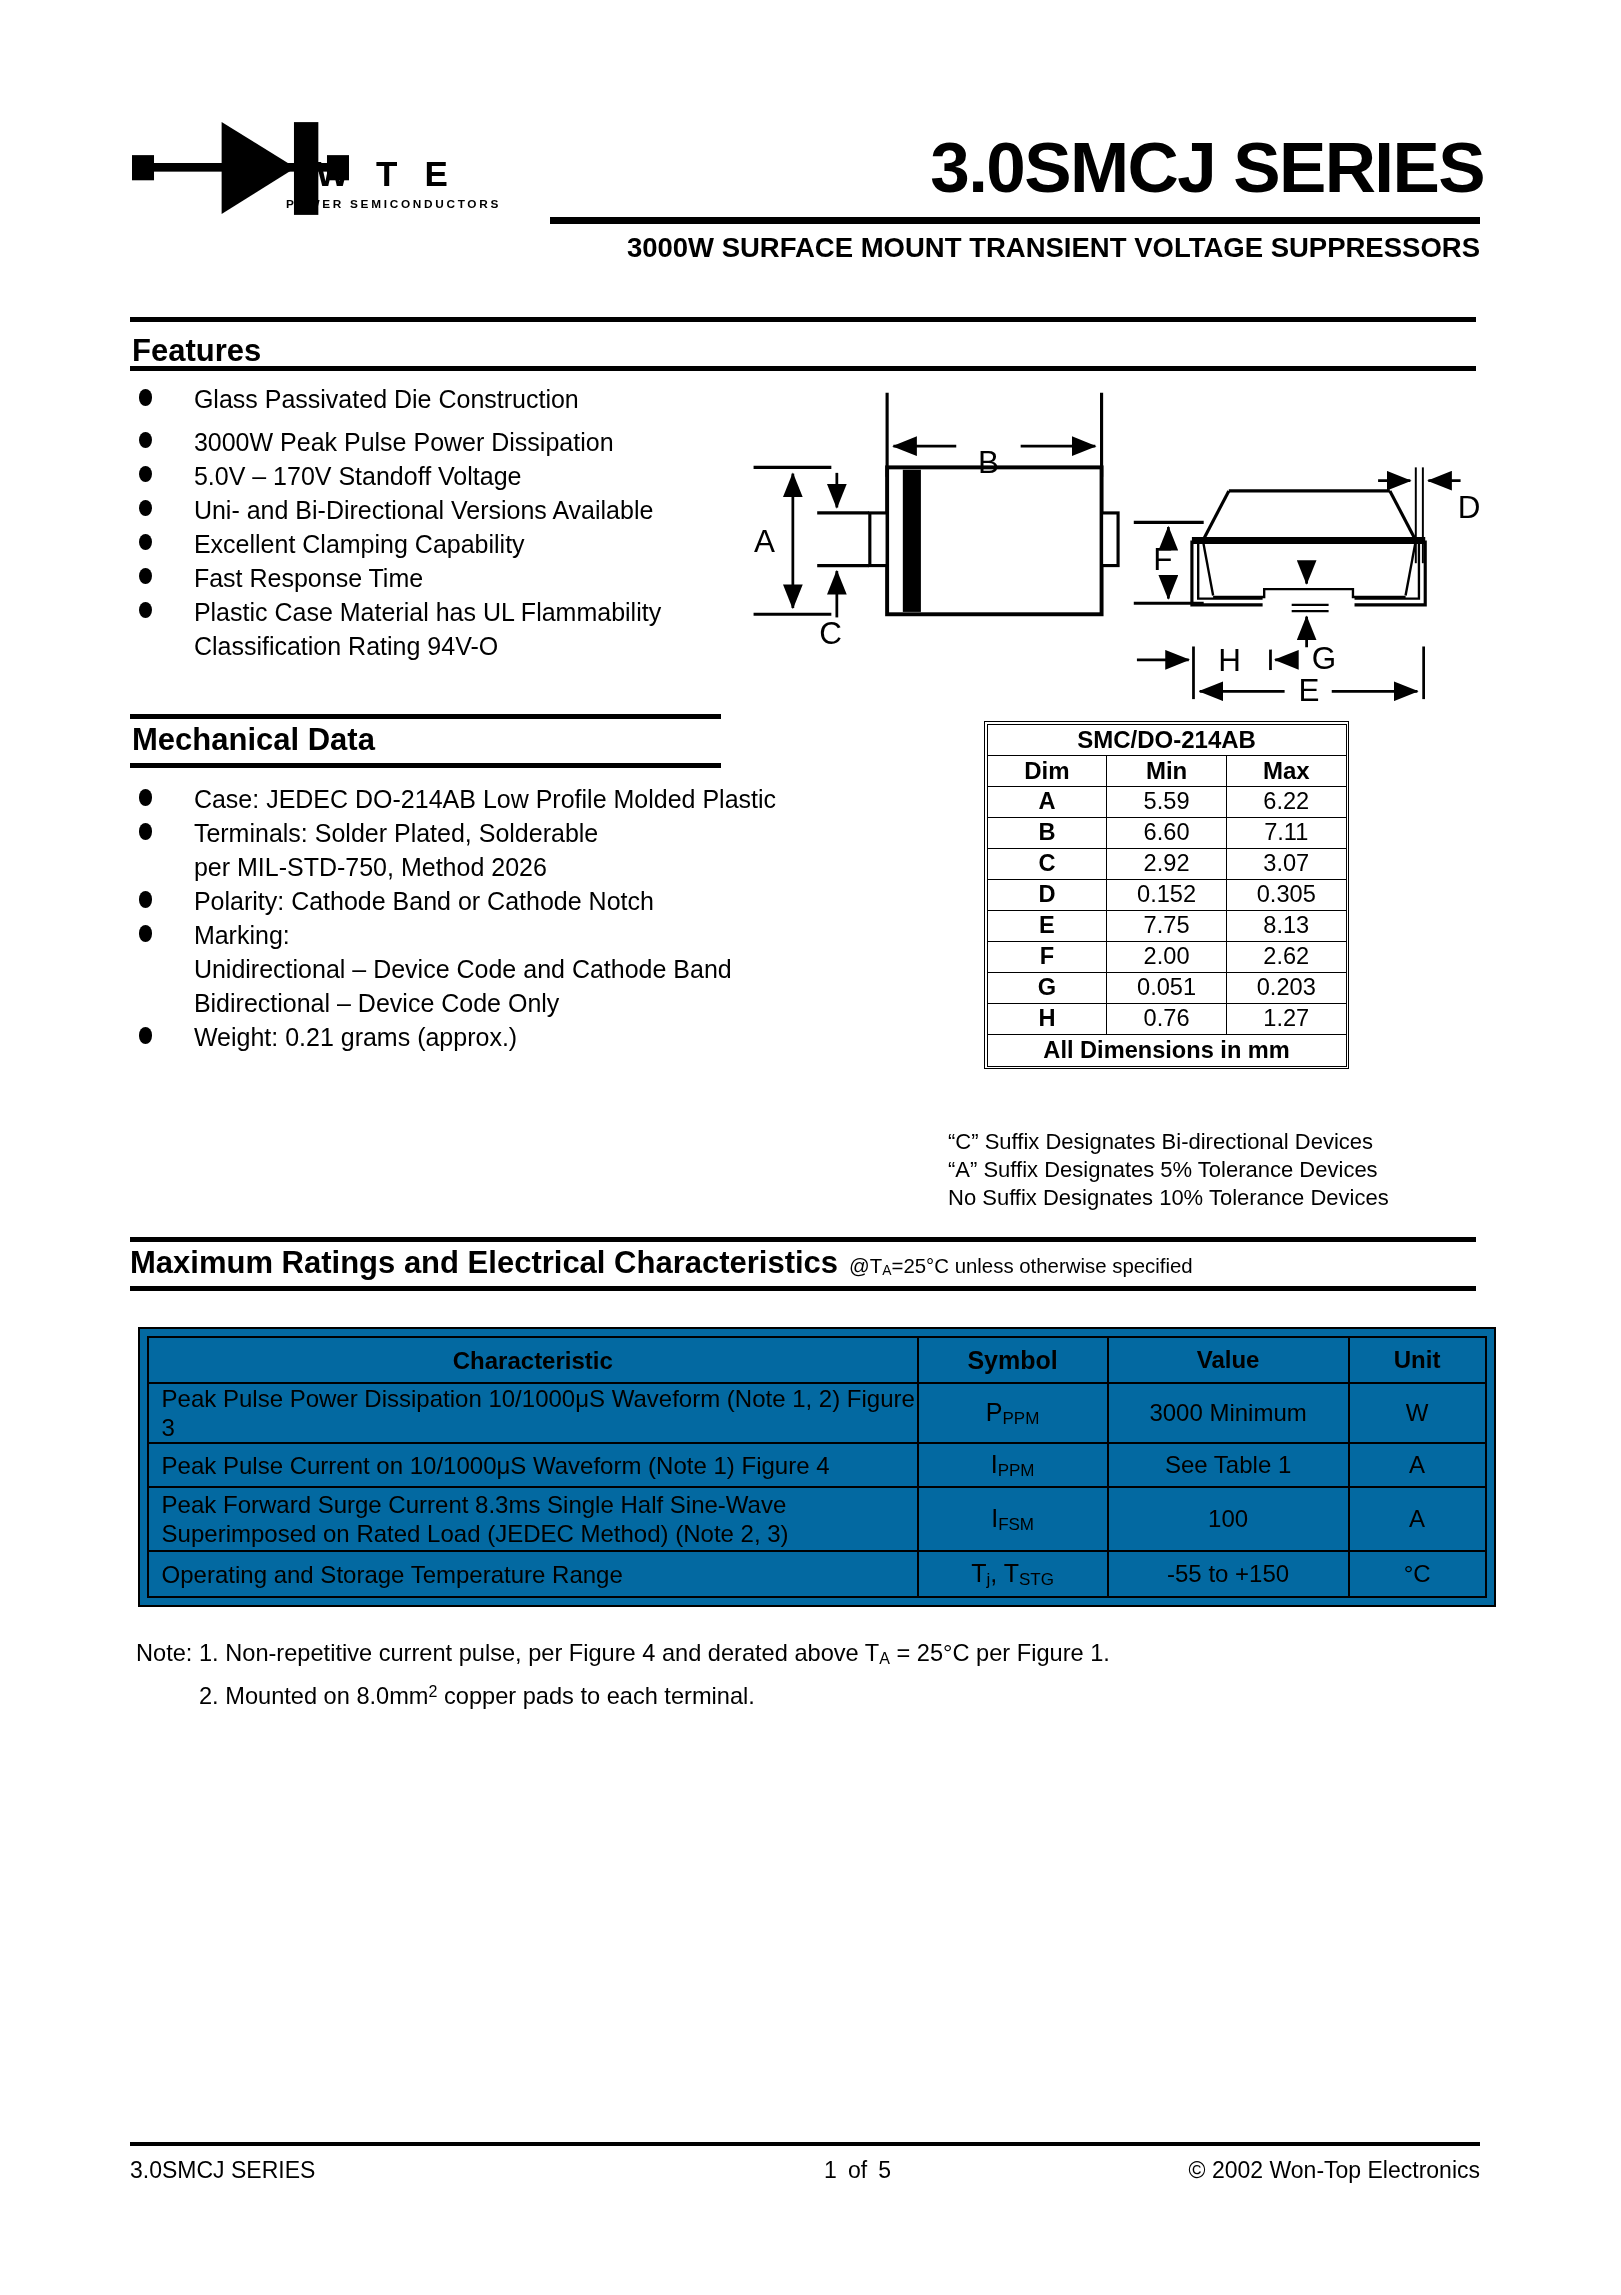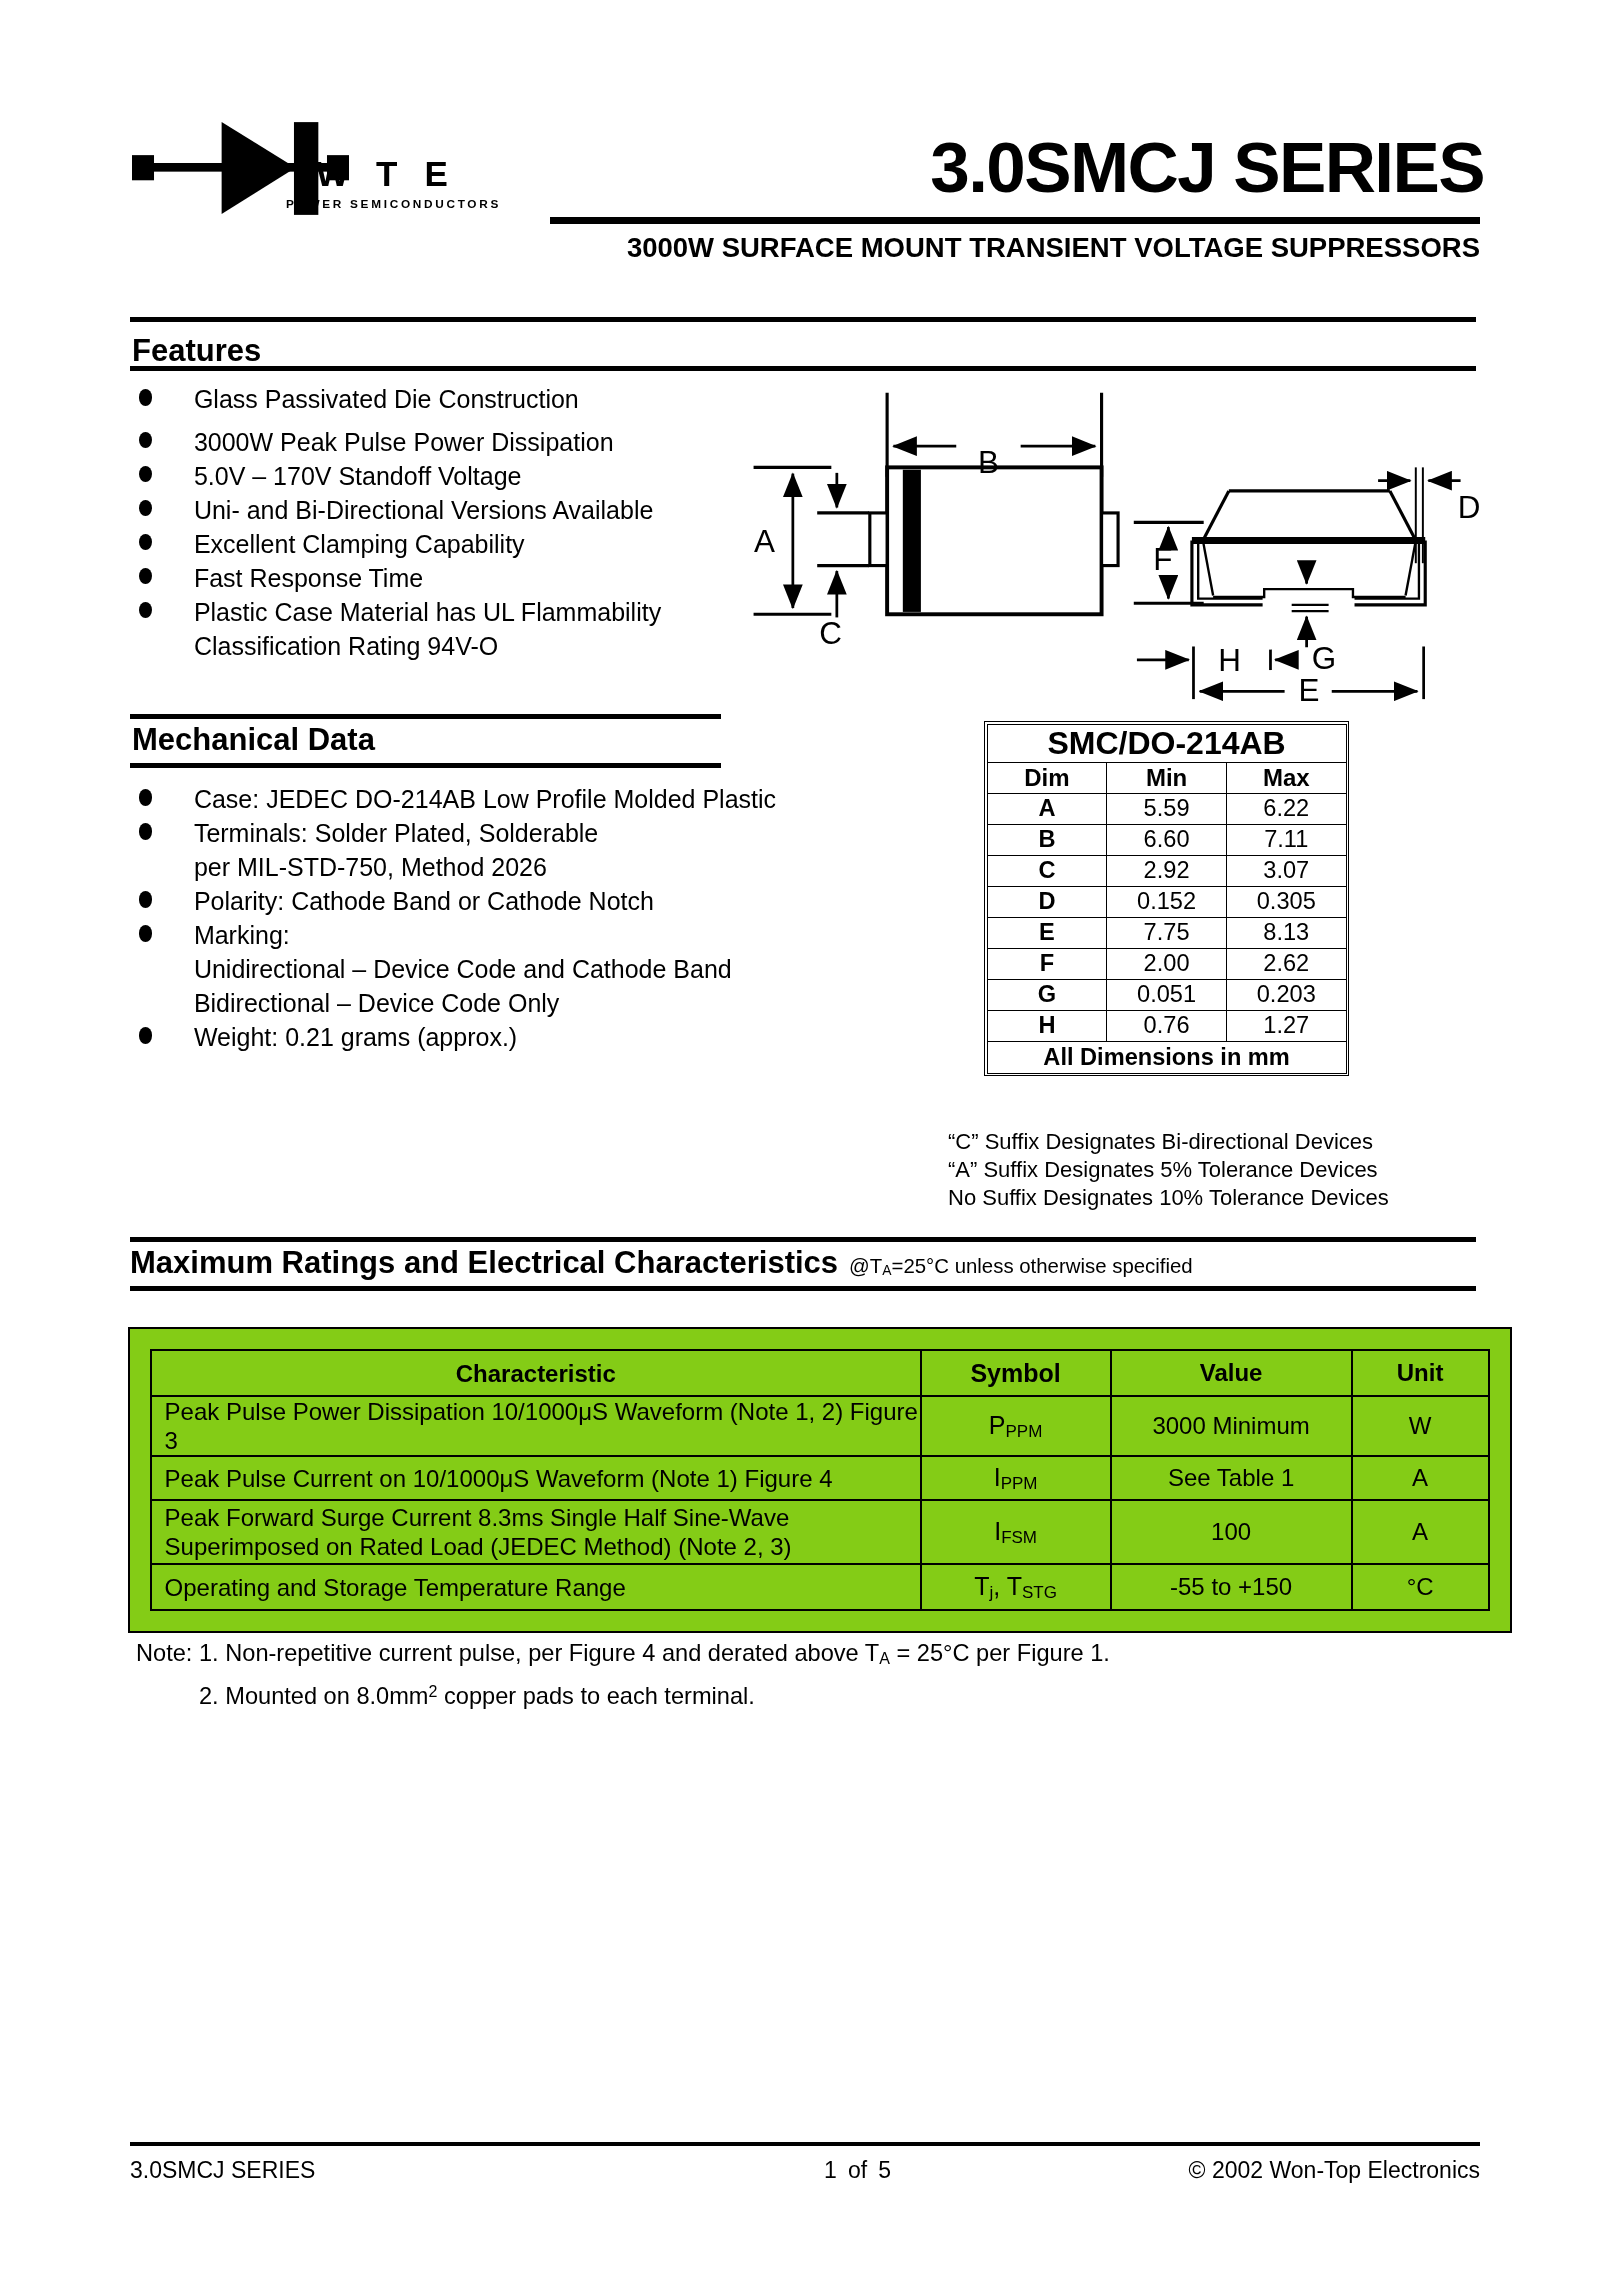--- a/index.html
+++ b/index.html
@@ -18,33 +18,33 @@
   .blist{position:absolute;left:130px;}
   .brow{display:flex;align-items:flex-start;height:34px;}
   .brow .dot{flex:0 0 13.3px;width:13.3px;height:16.5px;border-radius:50%;background:#000;margin:7px 0 0 8.6px;}
   .brow .dot.hide{visibility:hidden;}
   .brow .btext{margin-left:42px;font-size:25px;line-height:34px;white-space:nowrap;}
   .gap1{margin-bottom:8.6px;}
   
   .dimtbl-wrap{position:absolute;left:984px;top:721px;border:1.6px solid #000;padding:1.6px;background:#fff;}
   .dimtbl{border-collapse:collapse;}
   .dimtbl td,.dimtbl th{border:1.6px solid #000;text-align:center;padding:0;}
-  .dimtbl .ttl{width:358px;height:30px;font-size:32px;font-weight:bold;}
+  .dimtbl .ttl{width:358px;height:30px;font-size:24px;font-weight:bold;}
   .dimtbl th{width:118px;height:30px;font-size:24px;}
   .dimtbl td{width:118px;height:30px;font-size:23.6px;}
   .dimtbl td.dim{font-weight:bold;}
   .dimtbl .ftr{height:31px;font-size:23.6px;font-weight:bold;}
   
   .suffix{position:absolute;left:948px;top:1128px;font-size:22px;line-height:28px;white-space:nowrap;}
   
   .ratings-head{position:absolute;left:130px;top:1245px;display:flex;align-items:baseline;white-space:nowrap;}
   .ratings-head .big{font-size:31px;font-weight:bold;}
   .ratings-head .cond{font-size:20.4px;margin-left:11px;}
   
-  .rtbl-wrap{position:absolute;left:128px;top:1327px;border:2.4px solid #000;padding:20px;background:#84cc16;}
+  .rtbl-wrap{position:absolute;left:138px;top:1327px;border:2.4px solid #000;padding:7px;background:#0369a1;}
   .rtbl{border-collapse:collapse;table-layout:fixed;}
   .rtbl td,.rtbl th{border:2.4px solid #000;padding:0;}
   .rtbl th{font-size:25px;font-weight:bold;text-align:center;}
   .rtbl .c-char{width:755px;text-align:left;padding-left:12.6px;font-size:24px;line-height:29px;}
   .rtbl .c-sym{width:188px;text-align:center;font-size:25px;}
   .rtbl .c-val{width:239px;text-align:center;font-size:24px;}
   .rtbl .c-unit{width:135px;text-align:center;font-size:24px;}
   .rtbl .h-row{height:46px;}
   .sub{font-size:68%;vertical-align:-0.16em;}
   .sup{font-size:68%;vertical-align:0.45em;}

